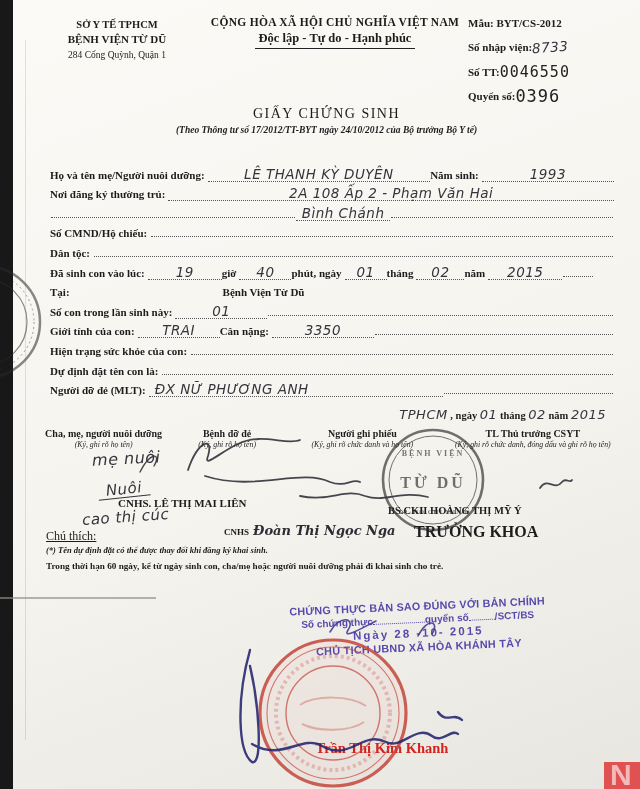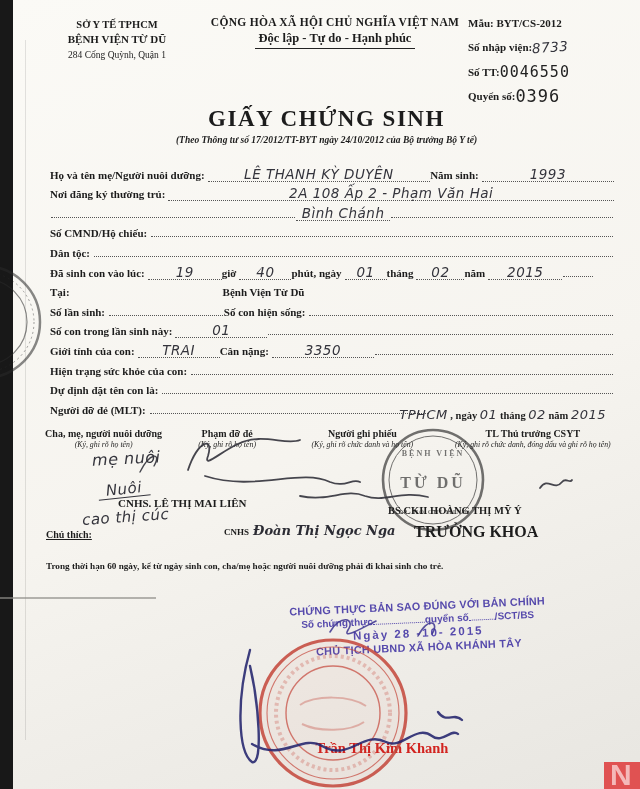--- a/index.html
+++ b/index.html
@@ -20,21 +20,21 @@
   .motto .l2{display:inline-block;font-size:12.5px;font-weight:bold;margin-top:3px;
              border-bottom:1.5px solid #222;padding:0 4px 2px;}
   .formmeta{position:absolute;left:468px;top:10px;width:165px;font-size:10.5px;line-height:13px;}
   .formmeta .row{margin-bottom:5px;white-space:nowrap;}
   .formmeta .lab{font-weight:bold;}
   .stampnum{font-family:"DejaVu Sans Mono",monospace;font-size:15px;letter-spacing:1px;color:#222;}
   .booknum{font-size:17px;}
 
   
   .title{position:absolute;left:13px;top:106px;width:627px;text-align:center;}
-  .title .main{font-size:23px;font-weight:bold;letter-spacing:1.5px;}
+  .title .main{font-size:14px;font-weight:normal;letter-spacing:1.5px;}
   .title .sub{font-size:9.5px;font-style:italic;font-weight:bold;margin-top:3px;}
 
   
   .form{position:absolute;left:50px;right:26px;top:162px;}
   .row{display:flex;align-items:flex-end;height:19.6px;font-size:11px;}
   .lbl{font-weight:bold;white-space:nowrap;padding-right:3px;line-height:13px;}
   .dots{flex:1;border-bottom:1px dotted #555;height:1px;margin:0 1px 3px 1px;}
   .seg{border-bottom:1px dotted #555;text-align:center;padding:0 6px;line-height:13px;}
   .hw{font-family:"DejaVu Sans",sans-serif;font-style:italic;font-weight:normal;
       font-size:13.5px;color:#34343c;letter-spacing:.5px;line-height:13px;white-space:nowrap;}
@@ -47,21 +47,21 @@
 
   
   .sig{position:absolute;left:36px;right:16px;top:428px;display:grid;
        grid-template-columns:23% 19% 27% 31%;text-align:center;}
   .sig .t{font-size:10px;font-weight:bold;line-height:11px;}
   .sig .s{font-size:7.8px;font-style:italic;line-height:9px;margin-top:1px;}
 
   .abs{position:absolute;white-space:nowrap;}
   .scriptname{font-family:"DejaVu Serif",serif;font-style:italic;font-weight:bold;font-size:13px;color:#2c2c34;}
 
-  .notes-label{font-size:10px;font-weight:bold;text-decoration:underline;}
+  .notes-label{font-size:12px;font-weight:normal;text-decoration:underline;}
   .note1{font-size:8.5px;font-style:italic;font-weight:bold;}
   .note2{font-size:9.2px;font-weight:bold;}
   .divider{position:absolute;left:0;top:597px;width:156px;height:2px;background:#8f8d88;opacity:.65;}
 
   
   .cert{position:absolute;left:246px;top:600px;width:344px;text-align:center;
         transform:rotate(-2.5deg);color:#4b3ea8;font-family:"Liberation Sans",sans-serif;
         font-weight:bold;opacity:.93;}
   .cert .c1{font-size:10.8px;letter-spacing:.2px;}
   .cert .c2{font-size:10px;margin-top:2px;}
@@ -153,26 +153,20 @@
       <span class="lbl">năm</span>
       <span class="seg hw" style="min-width:62px">2015</span>
       <span class="dots grow06"></span>
     </div>
     <div class="row">
       <span class="lbl">Tại:</span>
       <span class="sp150"></span>
       <span class="boldval">Bệnh Viện Từ Dũ</span>
     </div>
     <div class="row">
-      <span class="lbl">Số lần sinh:</span>
-      <span class="dots" style="flex:.6"></span>
-      <span class="lbl">Số con hiện sống:</span>
-      <span class="dots" style="flex:1.6"></span>
-    </div>
-    <div class="row">
       <span class="lbl">Số con trong lần sinh này:</span>
       <span class="seg hw" style="min-width:80px">01</span>
       <span class="dots"></span>
     </div>
     <div class="row">
       <span class="lbl">Giới tính của con:</span>
       <span class="seg hw" style="min-width:70px">TRAI</span>
       <span class="lbl">Cân nặng:</span>
       <span class="seg hw" style="min-width:90px">3350</span>
       <span class="dots"></span>
@@ -180,41 +174,42 @@
     <div class="row">
       <span class="lbl">Hiện trạng sức khỏe của con:</span>
       <span class="dots"></span>
     </div>
     <div class="row">
       <span class="lbl">Dự định đặt tên con là:</span>
       <span class="dots"></span>
     </div>
     <div class="row">
       <span class="lbl">Người đỡ đẻ (MLT):</span>
+      <span class="seg hw grow1" style="text-align:left">ĐX NỮ PHƯƠNG ANH</span>
       <span class="dots grow06"></span>
     </div>
   </div>
 
   <div class="dateline">
     <span class="hw">TPHCM</span>
     <span>, ngày</span>
     <span class="hw">01</span>
     <span>tháng</span>
     <span class="hw">02</span>
     <span>năm</span>
     <span class="hw">2015</span>
   </div>
 
   <div class="sig">
     <div>
       <div class="t">Cha, mẹ, người nuôi dưỡng</div>
       <div class="s">(Ký, ghi rõ họ tên)</div>
     </div>
     <div>
-      <div class="t">Phạm đỡ đẻ</div>
+      <div class="t">Bệnh đỡ đẻ</div>
       <div class="s">(Ký, ghi rõ họ tên)</div>
     </div>
     <div>
       <div class="t">Người ghi phiếu</div>
       <div class="s">(Ký, ghi rõ chức danh và họ tên)</div>
     </div>
     <div>
       <div class="t">TL Thủ trưởng CSYT</div>
       <div class="s">(Ký, ghi rõ chức danh, đóng dấu và ghi rõ họ tên)</div>
     </div>
@@ -225,20 +220,21 @@
   <div class="abs hw" style="left:82px;top:511px;font-size:15px;transform:rotate(-4deg);">cao thị cúc</div>
   <div class="abs" style="left:118px;top:497px;font-size:11px;font-weight:bold;">CNHS. LÊ THỊ MAI LIÊN</div>
   <div class="abs" style="left:224px;top:521px;">
     <span style="font-size:9px;font-weight:bold;">CNHS</span>
     <span class="scriptname">Đoàn Thị Ngọc Nga</span>
   </div>
   <div class="abs" style="left:388px;top:505px;font-size:10.5px;font-weight:bold;">BS.CKII HOÀNG THỊ MỸ Ý</div>
   <div class="abs" style="left:414px;top:523px;font-size:16px;font-weight:bold;">TRƯỞNG KHOA</div>
 
   <div class="abs notes-label" style="left:46px;top:529px;">Chú thích:</div>
+  <div class="abs note1" style="left:46px;top:545px;">(*) Tên dự định đặt có thể được thay đổi khi đăng ký khai sinh.</div>
   <div class="abs note2" style="left:46px;top:561px;">Trong thời hạn 60 ngày, kể từ ngày sinh con, cha/mẹ hoặc người nuôi dưỡng phải đi khai sinh cho trẻ.</div>
   <div class="divider"></div>
 
   <div class="cert">
     <div class="c1">CHỨNG THỰC BẢN SAO ĐÚNG VỚI BẢN CHÍNH</div>
     <div class="c2">
       <span>Số chứng thực</span><span class="cd"></span><span>quyển số</span><span class="cd cd2"></span><span>/SCT/BS</span>
     </div>
     <div class="c3">
       <span>Ngày</span>

